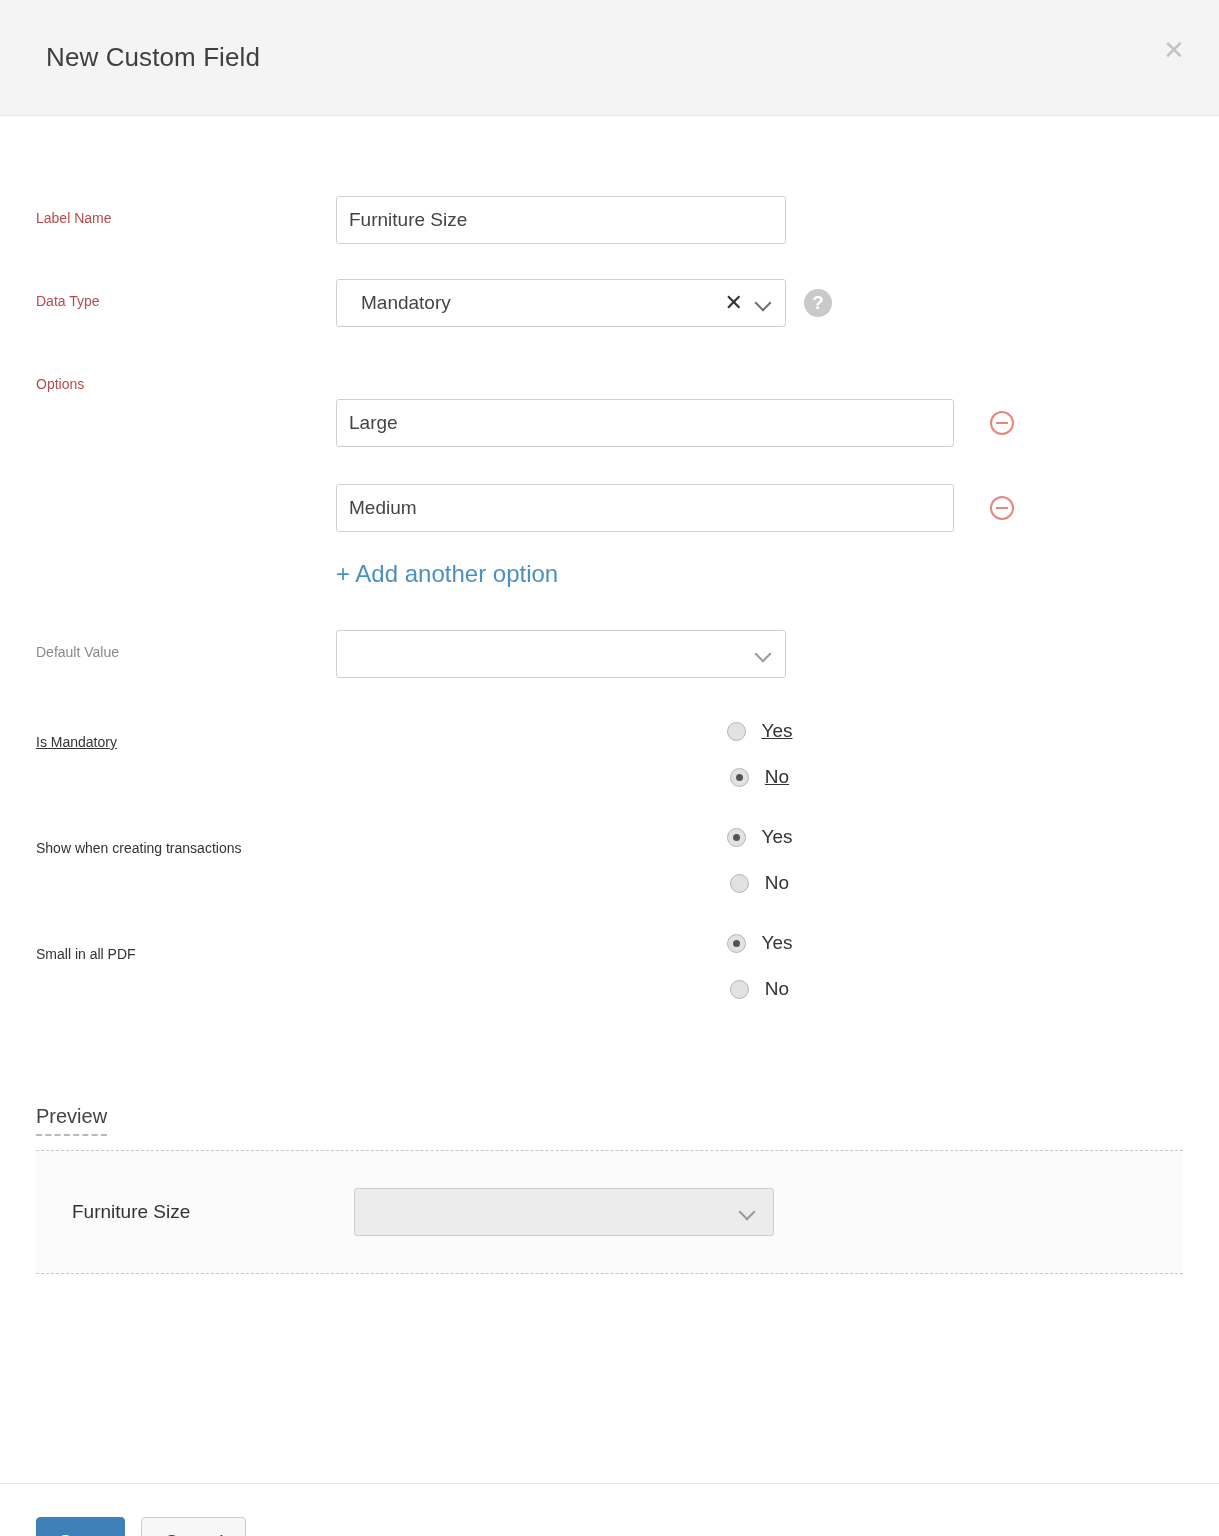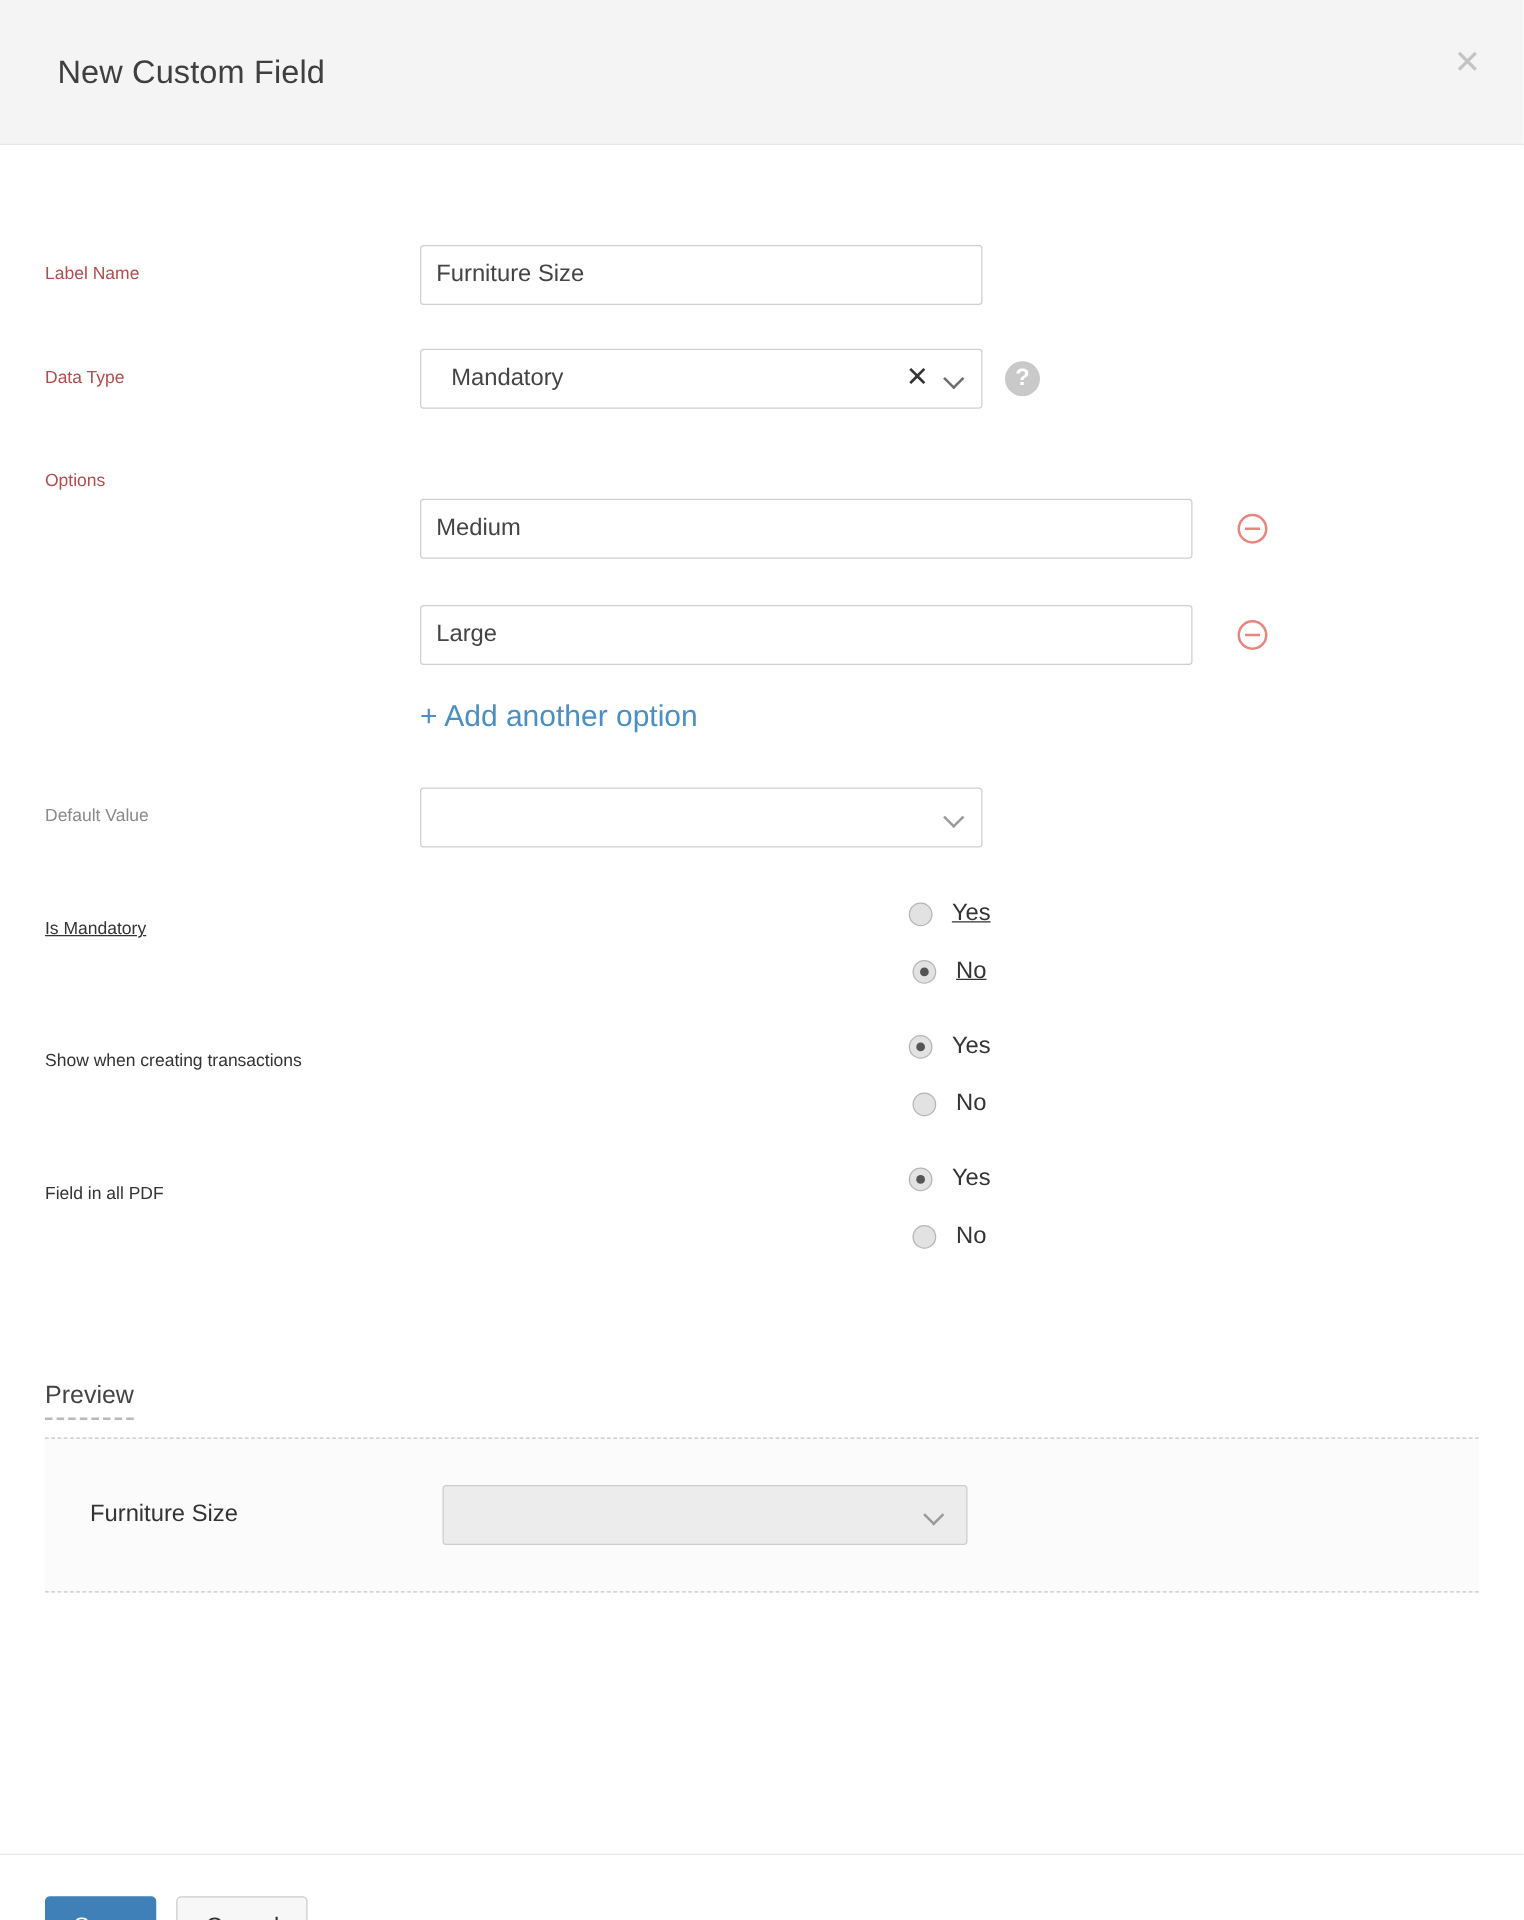--- a/index.html
+++ b/index.html
@@ -298,26 +298,26 @@
       <div class="help-icon" style="left:468px; top:10px;">?</div>
     </div>
   </div>
 
   <div class="form-row" style="margin-top:35px;">
     <div class="form-label required">Options</div>
     <div class="form-control-area">
 
 
       <div class="option-row" style="margin-top:37px;">
+        <input class="text-input wide" type="text" value="Large" style="">
+        <span class="remove-opt"></span>
+      </div>
+
+      <div class="option-row" style="margin-top:37px;">
         <input class="text-input wide" type="text" value="Medium" style="">
-        <span class="remove-opt"></span>
-      </div>
-
-      <div class="option-row" style="margin-top:37px;">
-        <input class="text-input wide" type="text" value="Large" style="">
         <span class="remove-opt"></span>
       </div>
 
       <div style="margin-top:28px;">
         <span class="add-link">+ Add another option</span>
       </div>
     </div>
   </div>
 
   <div class="form-row" style="margin-top:42px;">
@@ -356,21 +356,21 @@
         </div>
         <div class="radio-item">
           <span class="radio"></span>
           <span class="radio-label">No</span>
         </div>
       </div>
     </div>
   </div>
 
   <div class="form-row" style="margin-top:38px;">
-    <div class="form-label">Field in all PDF</div>
+    <div class="form-label">Small in all PDF</div>
     <div class="form-control-area">
       <div class="radio-group">
         <div class="radio-item">
           <span class="radio checked"></span>
           <span class="radio-label">Yes</span>
         </div>
         <div class="radio-item">
           <span class="radio"></span>
           <span class="radio-label">No</span>
         </div>

